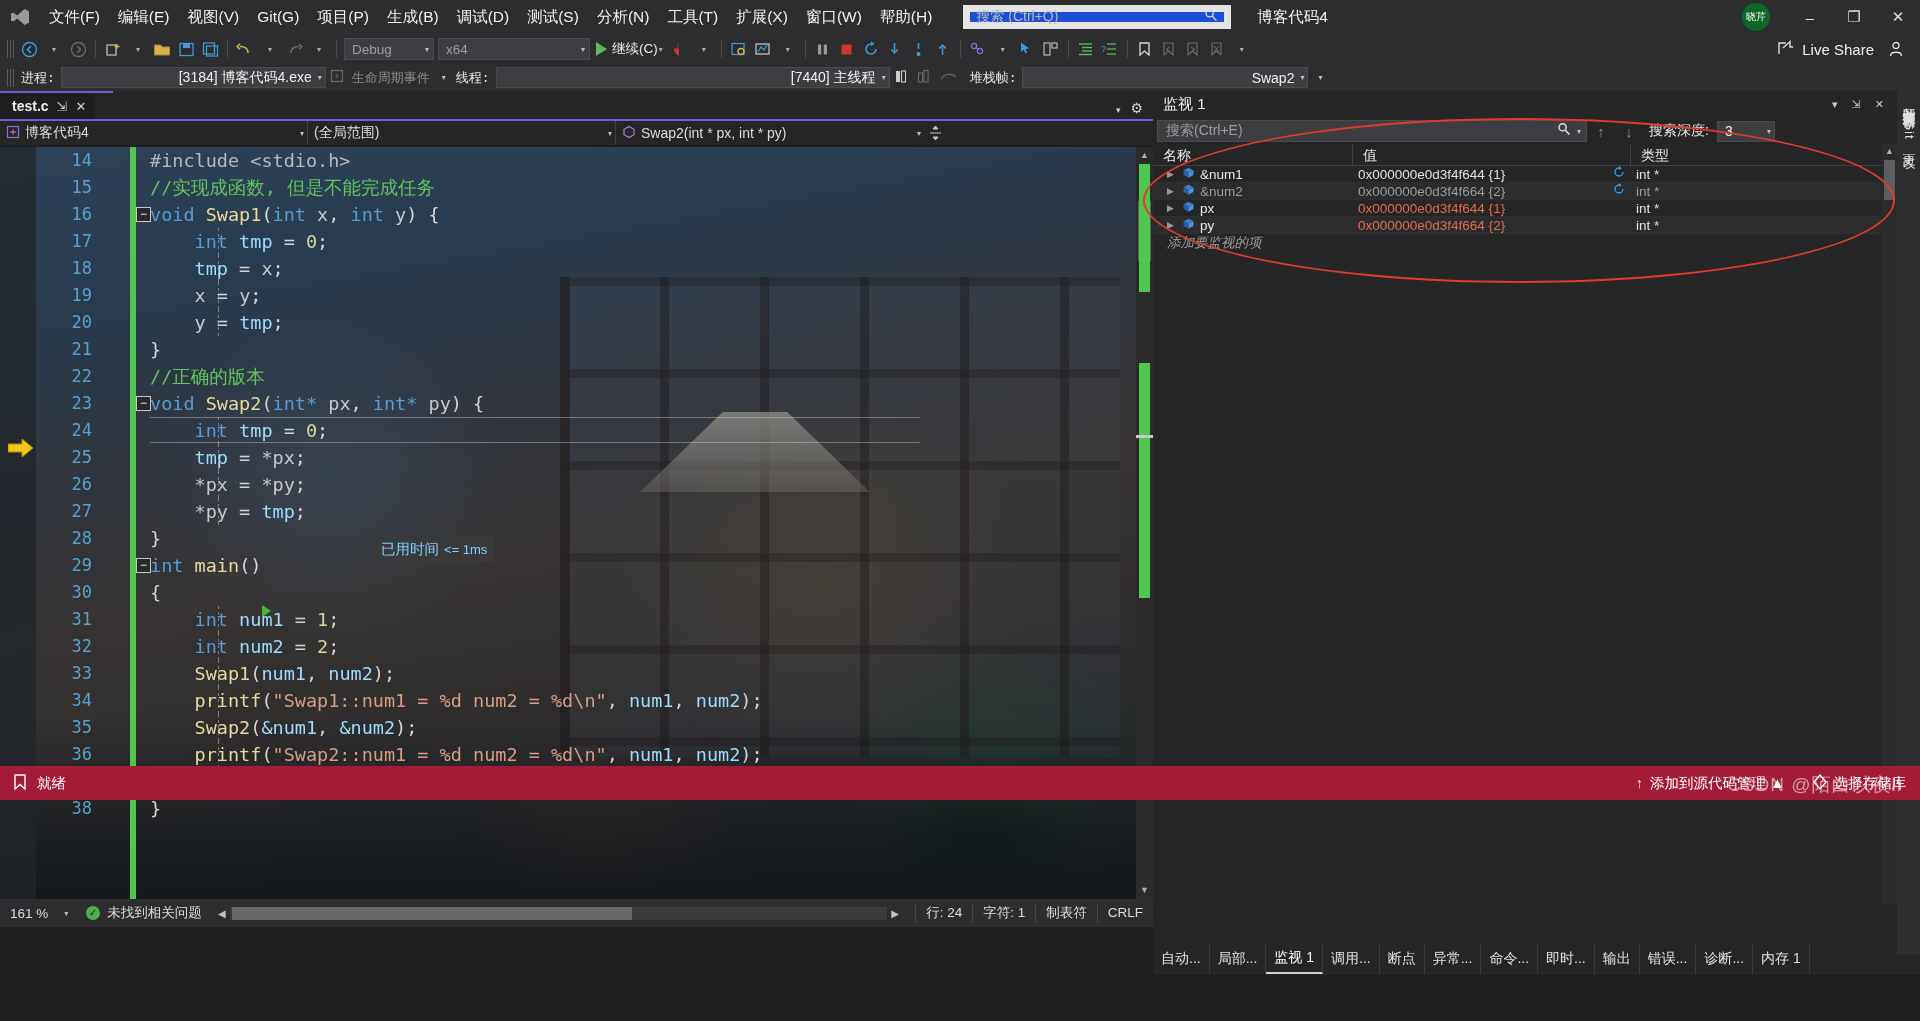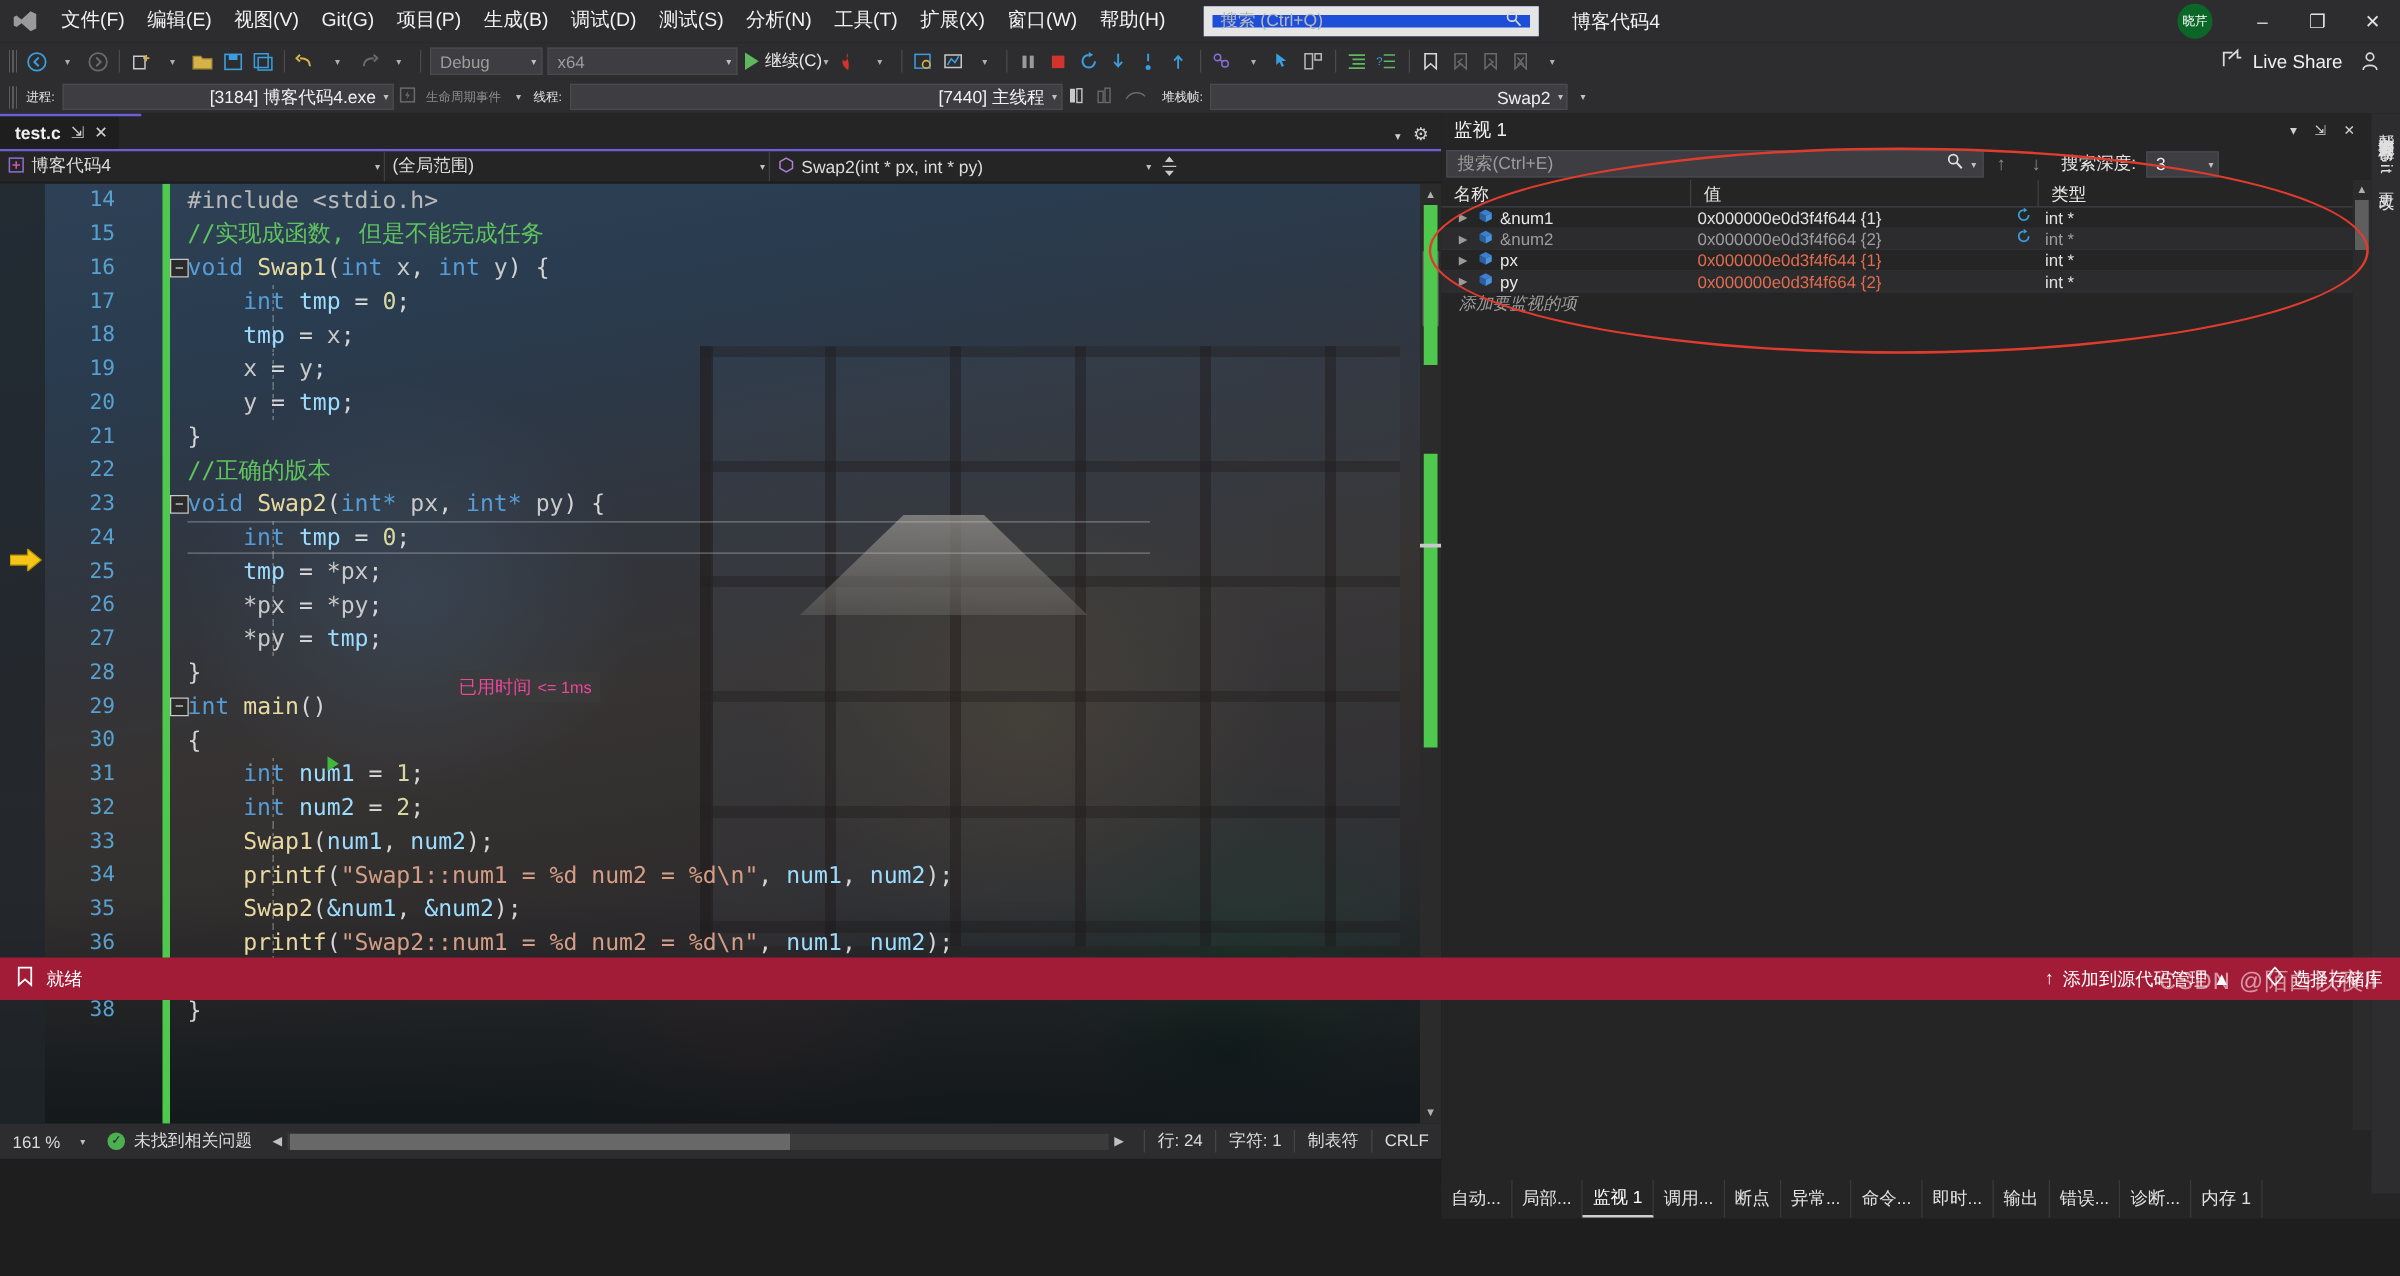--- a/index.html
+++ b/index.html
@@ -65,21 +65,21 @@
     width: 0; height: 0; border-left: 11px solid #5fb85f;
     border-top: 7px solid transparent; border-bottom: 7px solid transparent; margin-right: 5px;
   }
   .live-share { display:flex; align-items:center; gap:7px; font-size:15px; color:#f0f0f0; padding:0 10px; }
 
   
   .dbgbar {
     position: absolute; left: 0; top: 64px; width: 1920px; height: 27px;
     background: #2d2d30; display: flex; align-items: center; padding-left: 4px;
   }
-  .dbg-label { font-size: 10px; color: #e4e4e4; margin: 0 6px 0 4px; white-space: nowrap; }
+  .dbg-label { font-size: 13px; color: #e4e4e4; margin: 0 6px 0 4px; white-space: nowrap; font-family: Liberation Mono, monospace; }
   .dbg-combo {
     height: 21px; background: #3e3e42; border: 1px solid #4a4a4f;
     display: flex; align-items: center; padding: 0 3px 0 7px; font-size: 14px; color: #f0f0f0;
   }
   .dbg-combo .cv { flex: 1; white-space: nowrap; overflow: hidden; text-align: right; }
   .cb-arrow { font-size: 8px; color: #c0c0c0; padding-left: 6px; }
   .dim-icon { color: #6a6a6a; font-size: 14px; padding: 0 4px; }
 
   
   .editor-pane {
@@ -176,22 +176,22 @@
   }
   .bp-dot {
     position: absolute; left: 262px; top: 458px; width: 0; height: 0; z-index: 4;
     border-left: 9px solid #3fb83f; border-top: 6px solid transparent; border-bottom: 6px solid transparent;
   }
   .exec-hilite {
     position: absolute; left: 150px; top: 0px; height: 26px; width: 770px;
     border-top: 1px solid rgba(200,200,200,.45); border-bottom: 1px solid rgba(200,200,200,.45);
   }
   .datatip {
-    position: absolute; left: 360px; top: 390px; height: 25px; display: flex; align-items: center;
-    padding: 0 7px; background: rgba(60,60,60,.62); color: #ec4899;
+    position: absolute; left: 374px; top: 390px; height: 25px; display: flex; align-items: center;
+    padding: 0 7px; background: rgba(60,60,60,.62); color: #7dd3fc;
     font-family: "Liberation Sans", sans-serif; font-size: 14.5px; z-index: 5; gap: 5px;
   }
   .datatip .small { font-size: 13px; }
 
   
   .ed-vscroll { position: absolute; right: 0; top: 56px; width: 17px; height: 752px; background: #2b2b2b; }
   .ed-vscroll .up, .ed-vscroll .dn { height: 17px; color: #b0b0b0; font-size: 9px; text-align: center; line-height: 17px; }
   .ed-vscroll .thumb { position: absolute; left: 2px; top: 54px; width: 13px; height: 60px; background: #5e5e5e; }
   .ed-vscroll .mark-green { position: absolute; left: 3px; width: 11px; background: #4ec94e; }
   .ed-vscroll .mark-caret { position: absolute; left: 0; width: 17px; height: 3px; background: #c8c8c8; }

